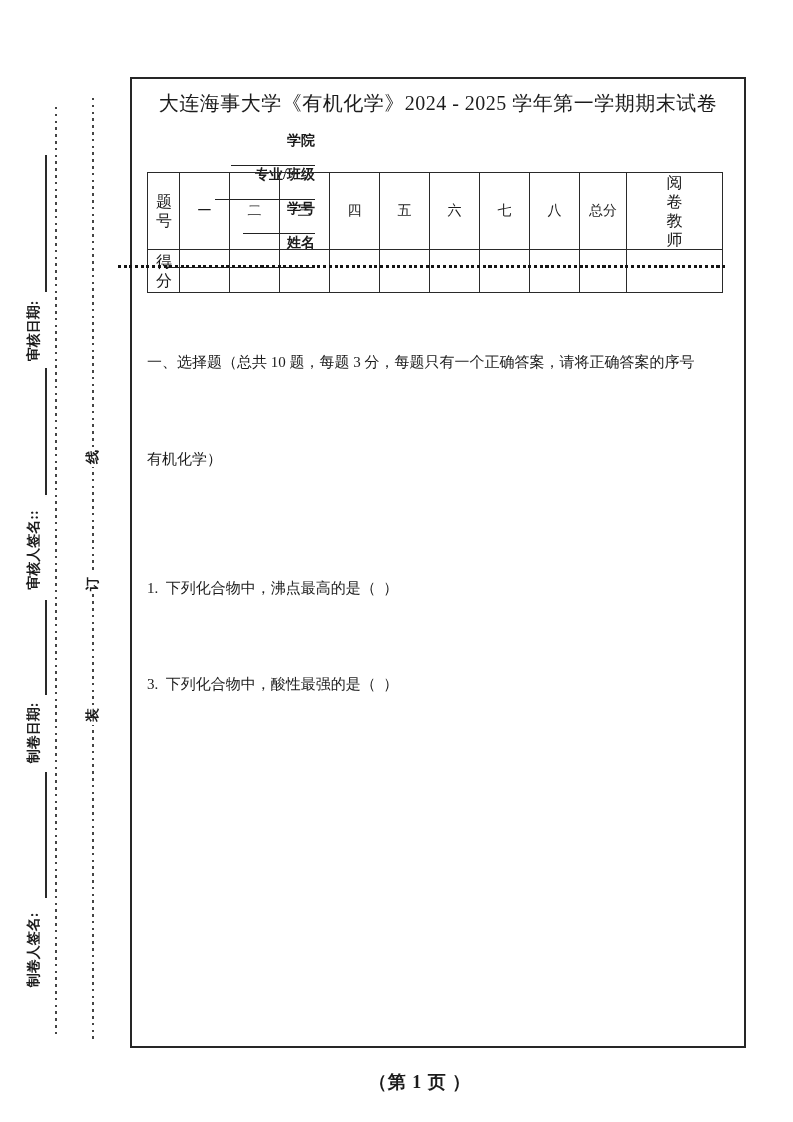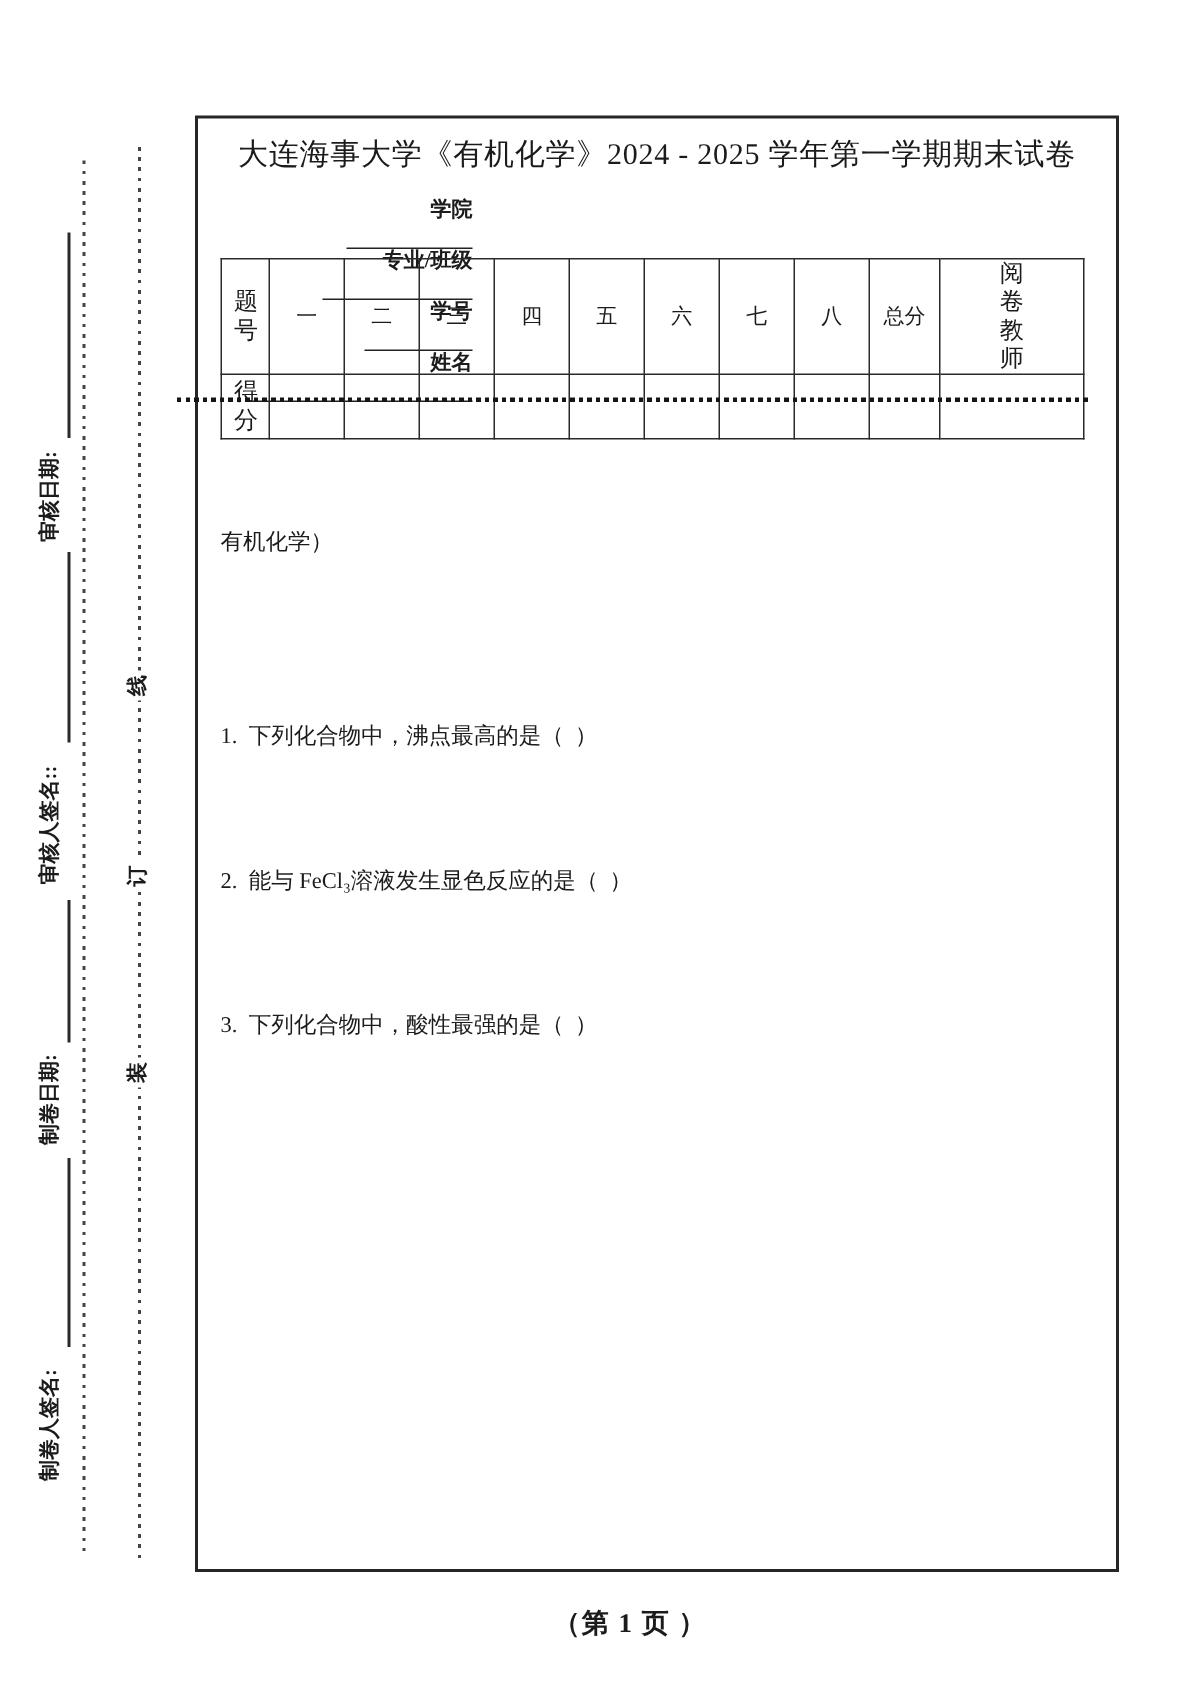--- a/index.html
+++ b/index.html
@@ -151,24 +151,24 @@
         <td></td>
         <td></td>
         <td></td>
       </tr>
     </tbody>
       </table>
 
     <div class="h-dots"></div>
 
     <div class="questions">
+      <p>一、选择题（总共 10 题，每题 3 分，每题只有一个正确答案，请将正确答案的序号</p>
       <p>有机化学）</p>
 
       <p>1.  下列化合物中，沸点最高的是（  ）</p>
-      <p>2.  能与 FeCl₃溶液发生显色反应的是（  ）</p>
       <p>3.  下列化合物中，酸性最强的是（  ）</p>
       
       
       
       
       
       
       
       
       

